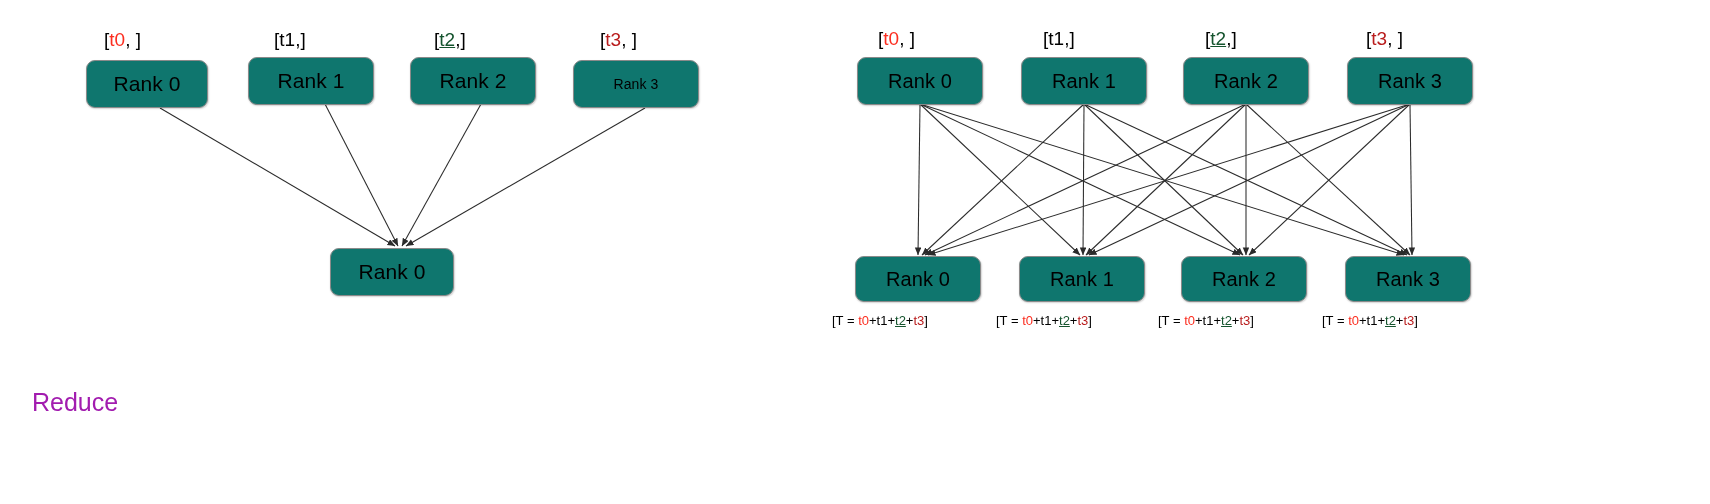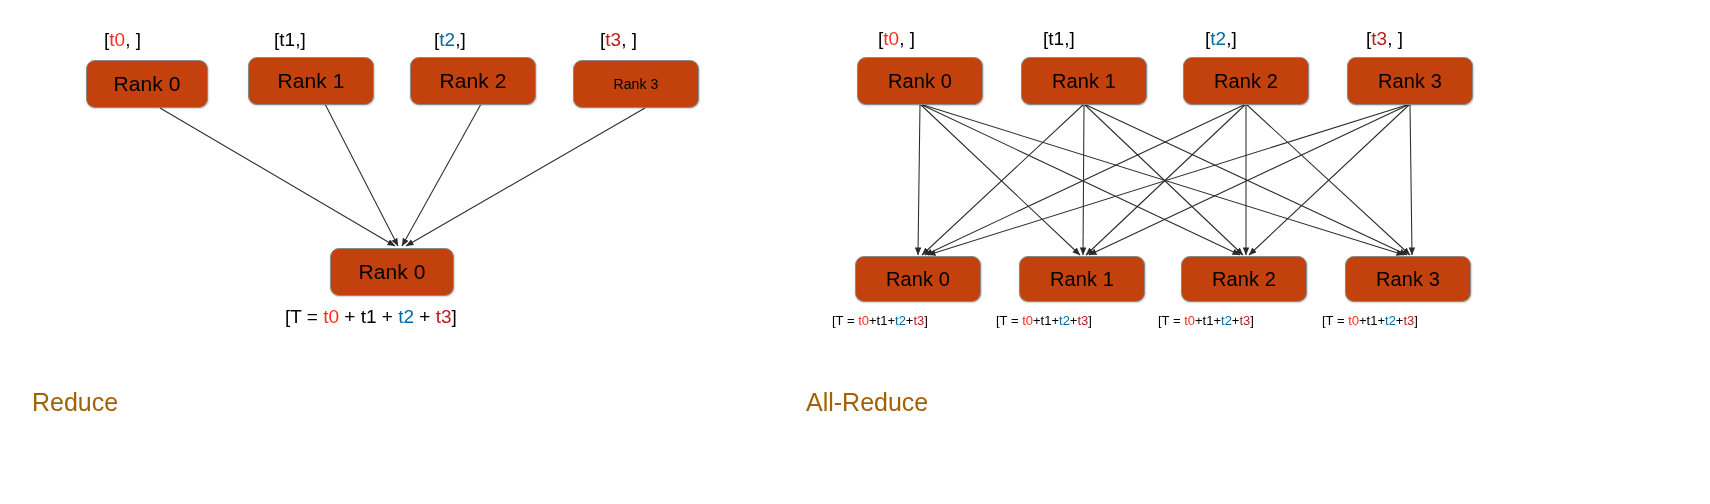--- a/index.html
+++ b/index.html
@@ -23,21 +23,21 @@
   .edges {
     position: absolute;
     left: 0; top: 0;
     width: 1710px;
     height: 504px;
     pointer-events: none;
   }
   .node {
     position: absolute;
     box-sizing: border-box;
-    background: #c2410c;
+    background: #0f766e;
     border: 1px solid #8a8a8a;
     border-radius: 9px;
     display: flex;
     align-items: center;
     justify-content: center;
     color: #000000;
     font-family: "Liberation Sans", sans-serif;
     font-size: 21px;
     letter-spacing: 0.1px;
     box-shadow: 0.5px 1px 1.5px rgba(0,0,0,0.17);
@@ -63,27 +63,27 @@
     white-space: nowrap;
     z-index: 3;
   }
   .formula.big { font-size: 19px; }
   .formula.sm  { font-size: 13px; }
 
   .caption {
     position: absolute;
     font-family: "Liberation Sans", sans-serif;
     font-size: 25px;
-    color: #a16207;
+    color: #a21caf;
     white-space: nowrap;
     z-index: 3;
   }
   .c-t0 { color: #fc2e20; }
   .c-t1 { color: #000000; }
-  .c-t2 { color: #0369a1; }
+  .c-t2 { color: #14532d; text-decoration: underline; }
   .c-t3 { color: #b91c1c; }
 </style>
 </head>
 <body>
 
 <div class="canvas">
 
   <svg class="edges" viewBox="0 0 1710 504" width="1710" height="504">
     <defs>
       <marker id="arw" markerWidth="9" markerHeight="9" refX="7.2" refY="3.1" orient="auto" markerUnits="strokeWidth">
@@ -145,23 +145,20 @@
     <span>Rank 2</span>
   </div>
   <div class="node small-label" style="left:573px; top:60px; width:126px; height:48px;">
     <span>Rank 3</span>
   </div>
 
   <div class="node" style="left:330px; top:248px; width:124px; height:48px;">
     <span>Rank 0</span>
   </div>
 
-  <div class="formula big" style="left:285px; top:306px;">
-    <span>[T = </span><span class="c-t0">t0</span><span> + </span><span class="c-t1">t1</span><span> + </span><span class="c-t2">t2</span><span> + </span><span class="c-t3">t3</span><span>]</span>
-  </div>
 
   <div class="caption" style="left:32px; top:388px;">Reduce</div>
 
   <div class="tag" style="left:878px; top:28px;">
     <span>[</span><span class="tk c-t0">t0</span><span>, ]</span>
   </div>
   <div class="tag" style="left:1043px; top:28px;">
     <span>[</span><span class="tk c-t1">t1</span><span>,]</span>
   </div>
   <div class="tag" style="left:1205px; top:28px;">
@@ -203,15 +200,14 @@
   <div class="formula sm" style="left:996px; top:313px;">
     <span>[T = </span><span class="c-t0">t0</span><span>+</span><span class="c-t1">t1</span><span>+</span><span class="c-t2">t2</span><span>+</span><span class="c-t3">t3</span><span>]</span>
   </div>
   <div class="formula sm" style="left:1158px; top:313px;">
     <span>[T = </span><span class="c-t0">t0</span><span>+</span><span class="c-t1">t1</span><span>+</span><span class="c-t2">t2</span><span>+</span><span class="c-t3">t3</span><span>]</span>
   </div>
   <div class="formula sm" style="left:1322px; top:313px;">
     <span>[T = </span><span class="c-t0">t0</span><span>+</span><span class="c-t1">t1</span><span>+</span><span class="c-t2">t2</span><span>+</span><span class="c-t3">t3</span><span>]</span>
   </div>
 
-  <div class="caption" style="left:806px; top:388px;">All-Reduce</div>
 
 </div>
 
 </body></html>

